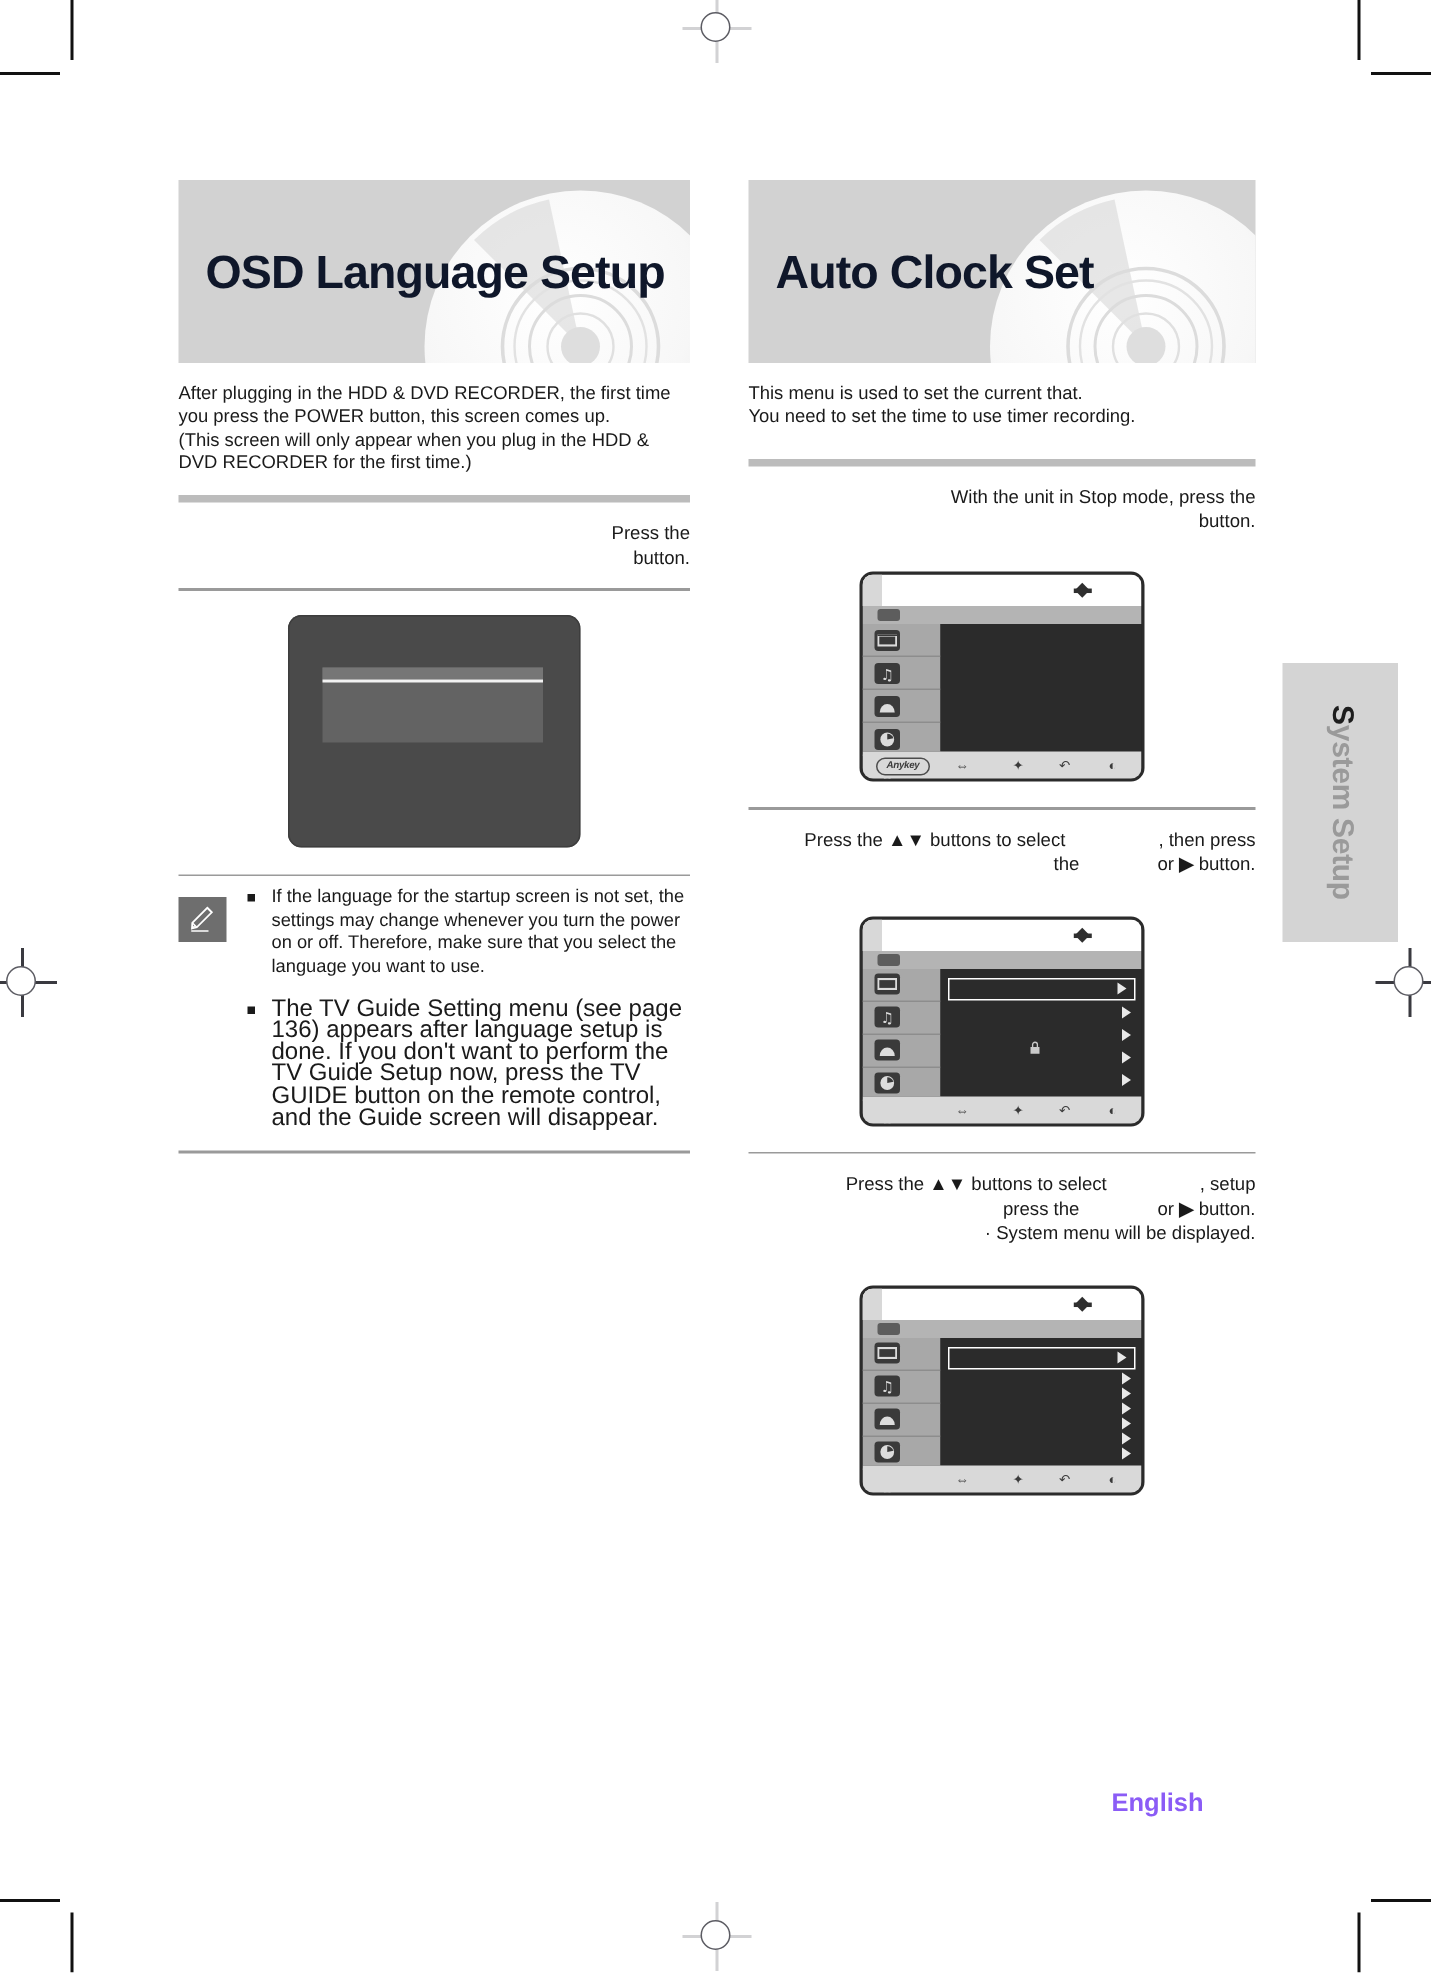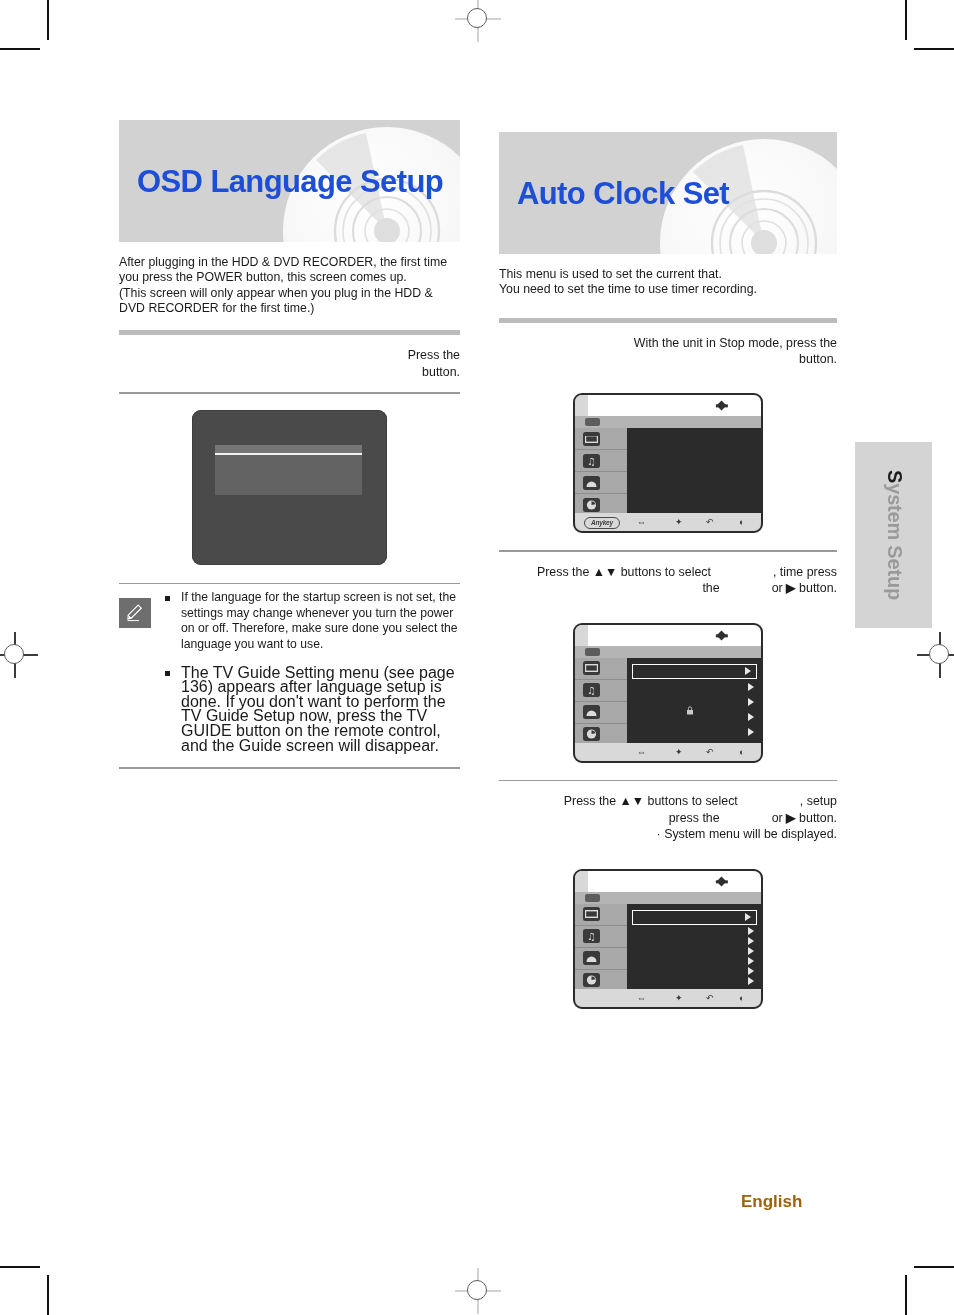--- a/index.html
+++ b/index.html
@@ -39,37 +39,37 @@
     position: absolute; left: 22px; top: 0;
     width: 1.6px; height: 46px; background: #d2d2d4;
   }
   .regmark.dark .h, .regmark.dark .v { background: #3a3a40; }
 
   
   .page { position: absolute; left: 0; top: 0; width: 954px; height: 1315px; }
 
   
   .col-left  { position: absolute; left: 119px; top: 120px; width: 341px; }
-  .col-right { position: absolute; left: 499px; top: 132px; width: 338px; }
+  .col-right { position: absolute; left: 499px; top: 120px; width: 338px; }
 
   
   .banner {
     position: relative;
     height: 122px;
     background: #d2d2d2;
     overflow: hidden;
   }
   .banner-title {
     position: absolute;
     left: 18px;
     bottom: 42px;
     font-size: 31px;
     font-weight: bold;
     letter-spacing: -0.6px;
-    color: #1d4ed8;
+    color: #0f172a;
     white-space: nowrap;
     z-index: 3;
     margin-top: 44px;
   }
   .banner .disc {
     position: absolute;
     right: -34px;
     bottom: -96px;
     width: 214px;
     height: 214px;
@@ -350,21 +350,21 @@
   }
   .sidetab-text .cap { color: #1d1d1d; }
 
   
   .footer-lang {
     position: absolute;
     left: 741px;
     top: 1192px;
     font-size: 17px;
     font-weight: bold;
-    color: #a16207;
+    color: #8b5cf6;
   }
 </style>
 </head>
 <body>
 
 <div class="cropmark" style="left:47px;  top:0px;    width:1.6px; height:40px;"></div>
 <div class="cropmark" style="left:0px;   top:48px;   width:40px;  height:1.6px;"></div>
 <div class="cropmark" style="left:905px; top:0px;    width:1.6px; height:40px;"></div>
 <div class="cropmark" style="left:914px; top:48px;  width:40px;  height:1.6px;"></div>
 <div class="cropmark" style="left:47px; top:1275px; width:1.6px; height:40px;"></div>
@@ -446,21 +446,21 @@
       <div class="note-icon">
         <svg width="20" height="18" viewBox="0 0 20 18">
           <path d="M3 15 L6.2 14.2 L16.2 4.2 L13.2 1.2 L3.2 11.2 Z" fill="none" stroke="#ffffff" stroke-width="1.2"></path>
           <path d="M3.2 11.2 L6.2 14.2" stroke="#ffffff" stroke-width="1"></path>
           <path d="M13.2 1.2 L16.2 4.2" stroke="#ffffff" stroke-width="1"></path>
           <path d="M3 15 L5 13" stroke="#ffffff" stroke-width="0.9"></path>
           <path d="M2.5 16.6 L14 16.6" stroke="#ffffff" stroke-width="1"></path>
         </svg>
       </div>
       <ul class="note-list">
-        <li>If the language for the startup screen is not set, the settings may change whenever you turn the power on or off. Therefore, make sure done you select the language you want to use.</li>
+        <li>If the language for the startup screen is not set, the settings may change whenever you turn the power on or off. Therefore, make sure that you select the language you want to use.</li>
         <li class="tight">The TV Guide Setting menu (see page 136) appears after language setup is done. If you don't want to perform the TV Guide Setup now, press the TV GUIDE button on the remote control, and the Guide screen will disappear.</li>
       </ul>
     </div>
 
     <div class="rule-thin" style="margin-top:14px;"></div>
   </div>
 
   <div class="col-right">
 
     <div class="banner">
@@ -557,21 +557,21 @@
       </div>
     </div>
 
     <div class="rule-thin" style="margin-top:17px;"></div>
 
     <div class="step">
       <div class="step-num"></div>
       <div class="step-text">
         <span>Press the</span>
         <span class="kbd">▲▼</span>
-        <span>buttons to select</span><span class="gap-md"></span><span>, time press</span><br>
+        <span>buttons to select</span><span class="gap-md"></span><span>, then press</span><br>
         <span>the</span><span class="gap-sm"></span><span>or</span>
         <span class="kbd">▶</span>
         <span>button.</span>
       </div>
     </div>
 
     <div class="osd" style="width:190px;height:140px;">
       <div class="osd-titlebar">
         <div class="corner"></div>
         <div class="diamond"></div>

